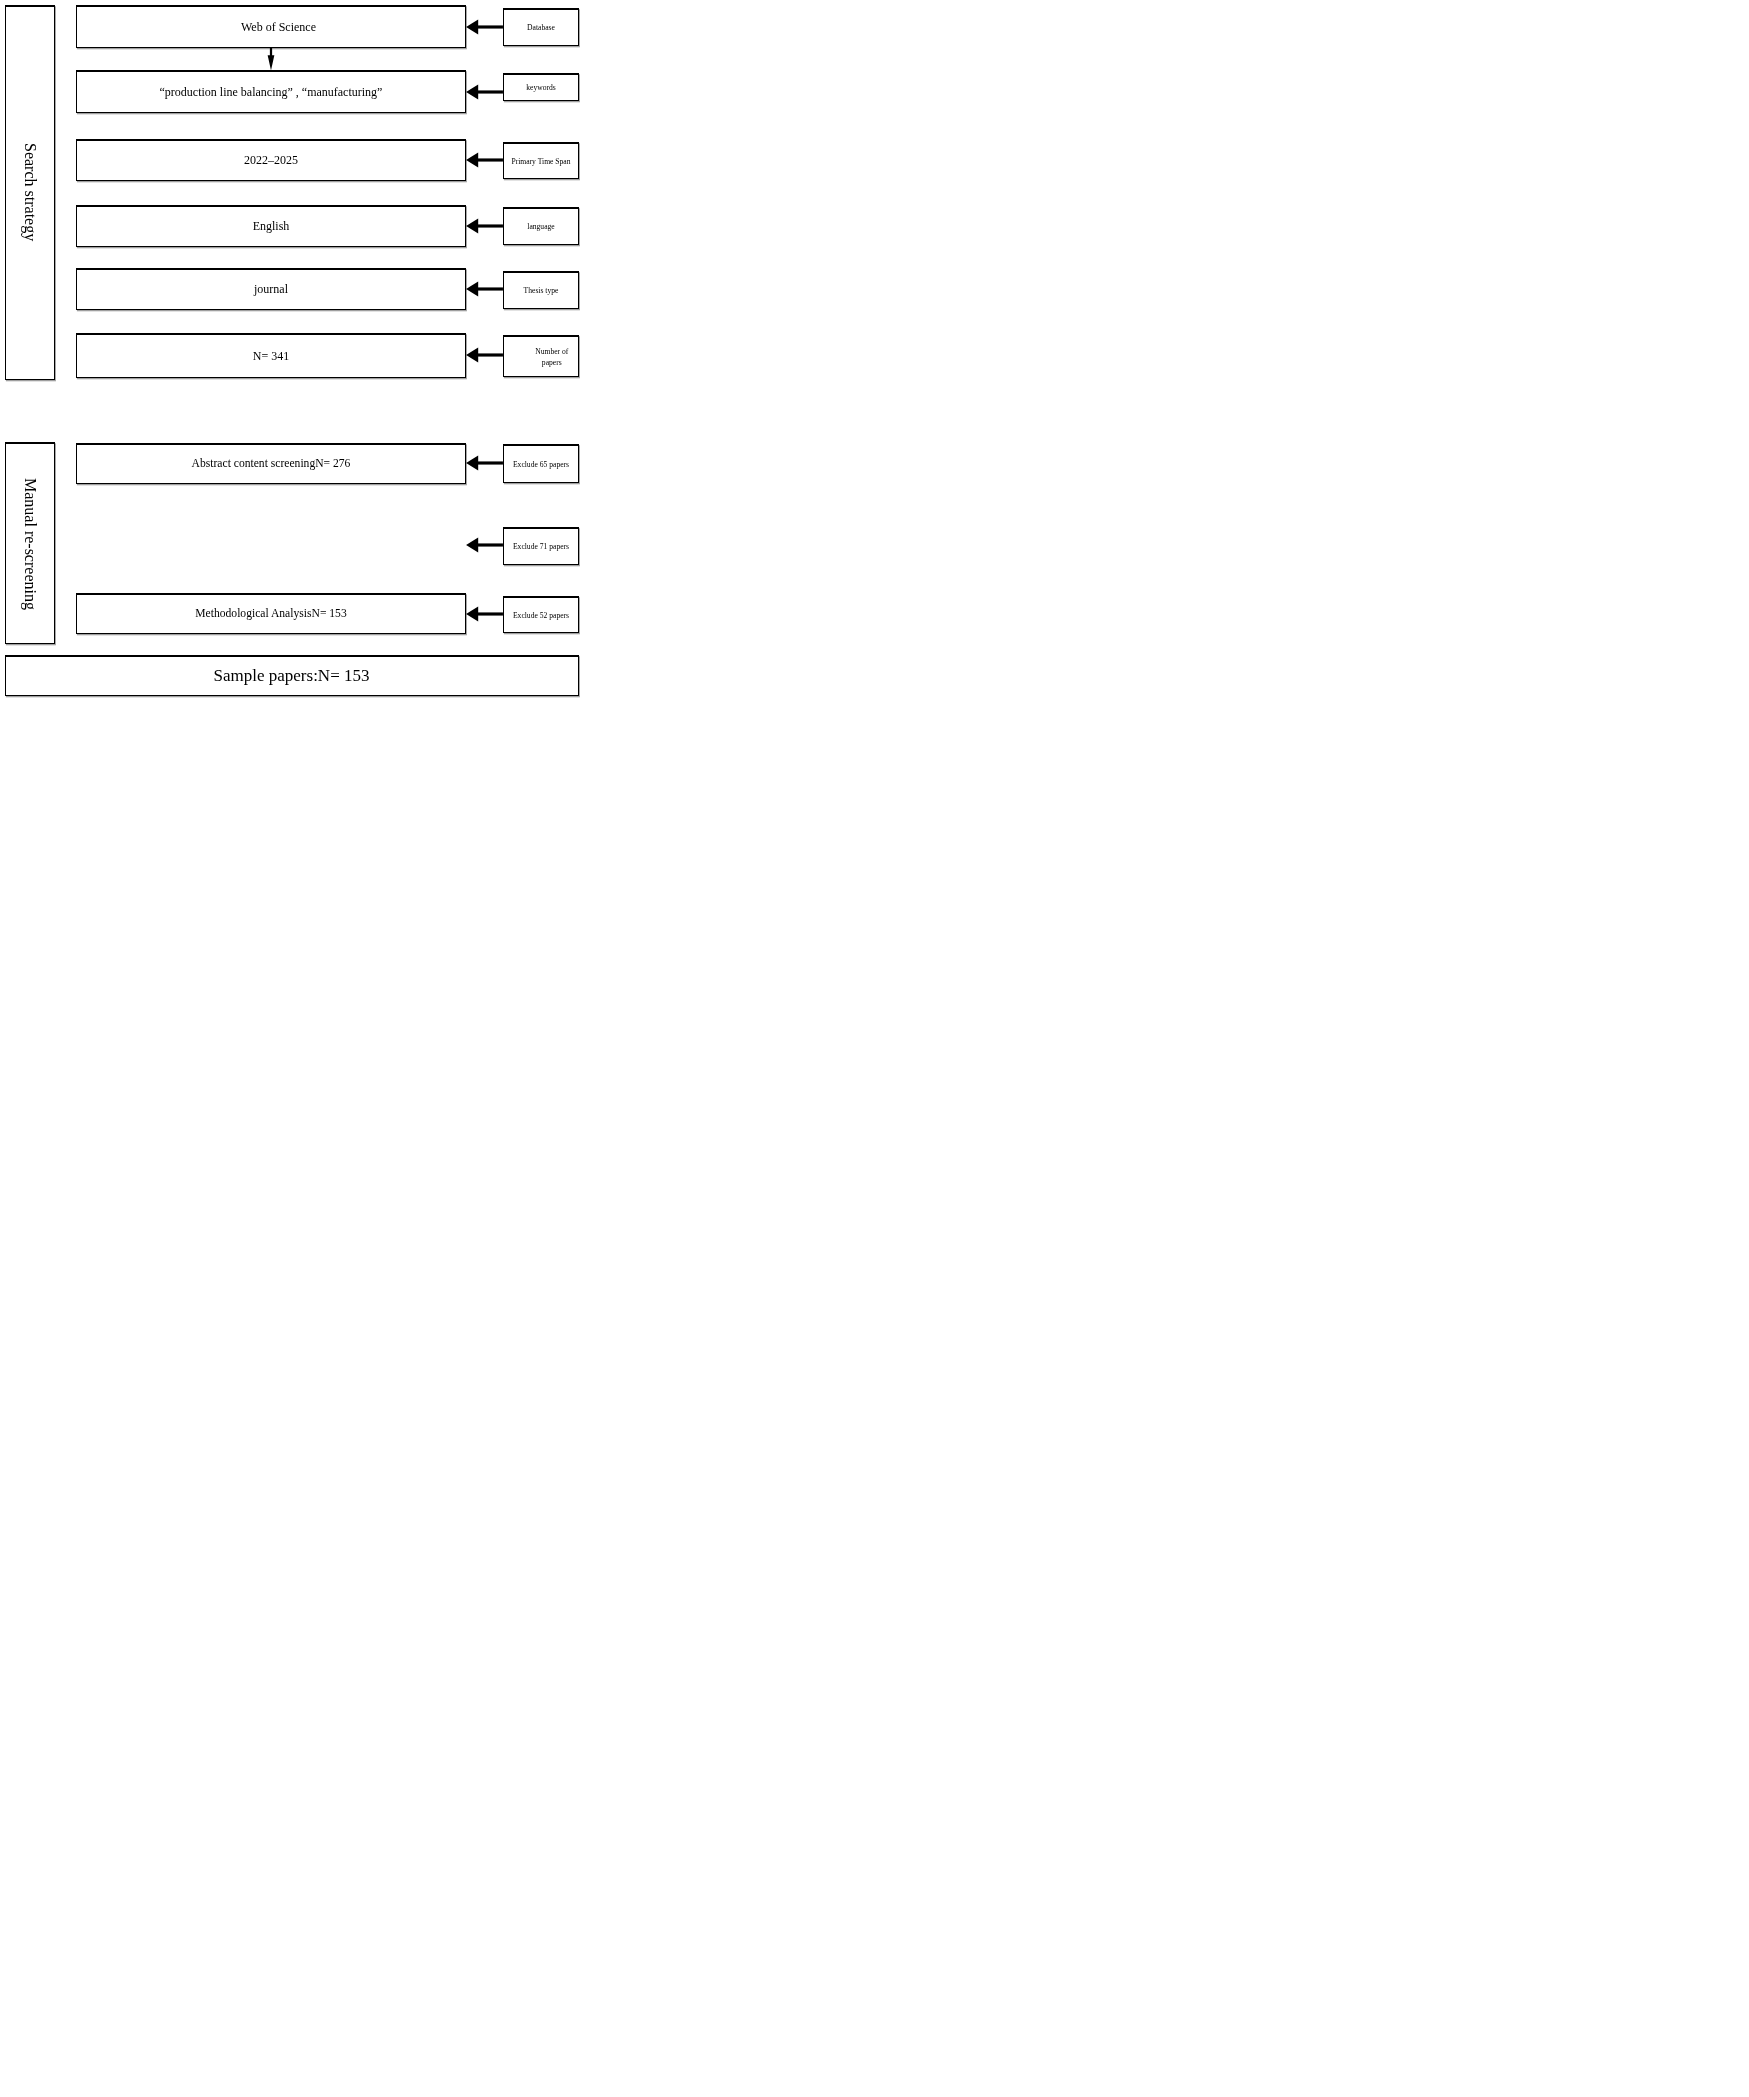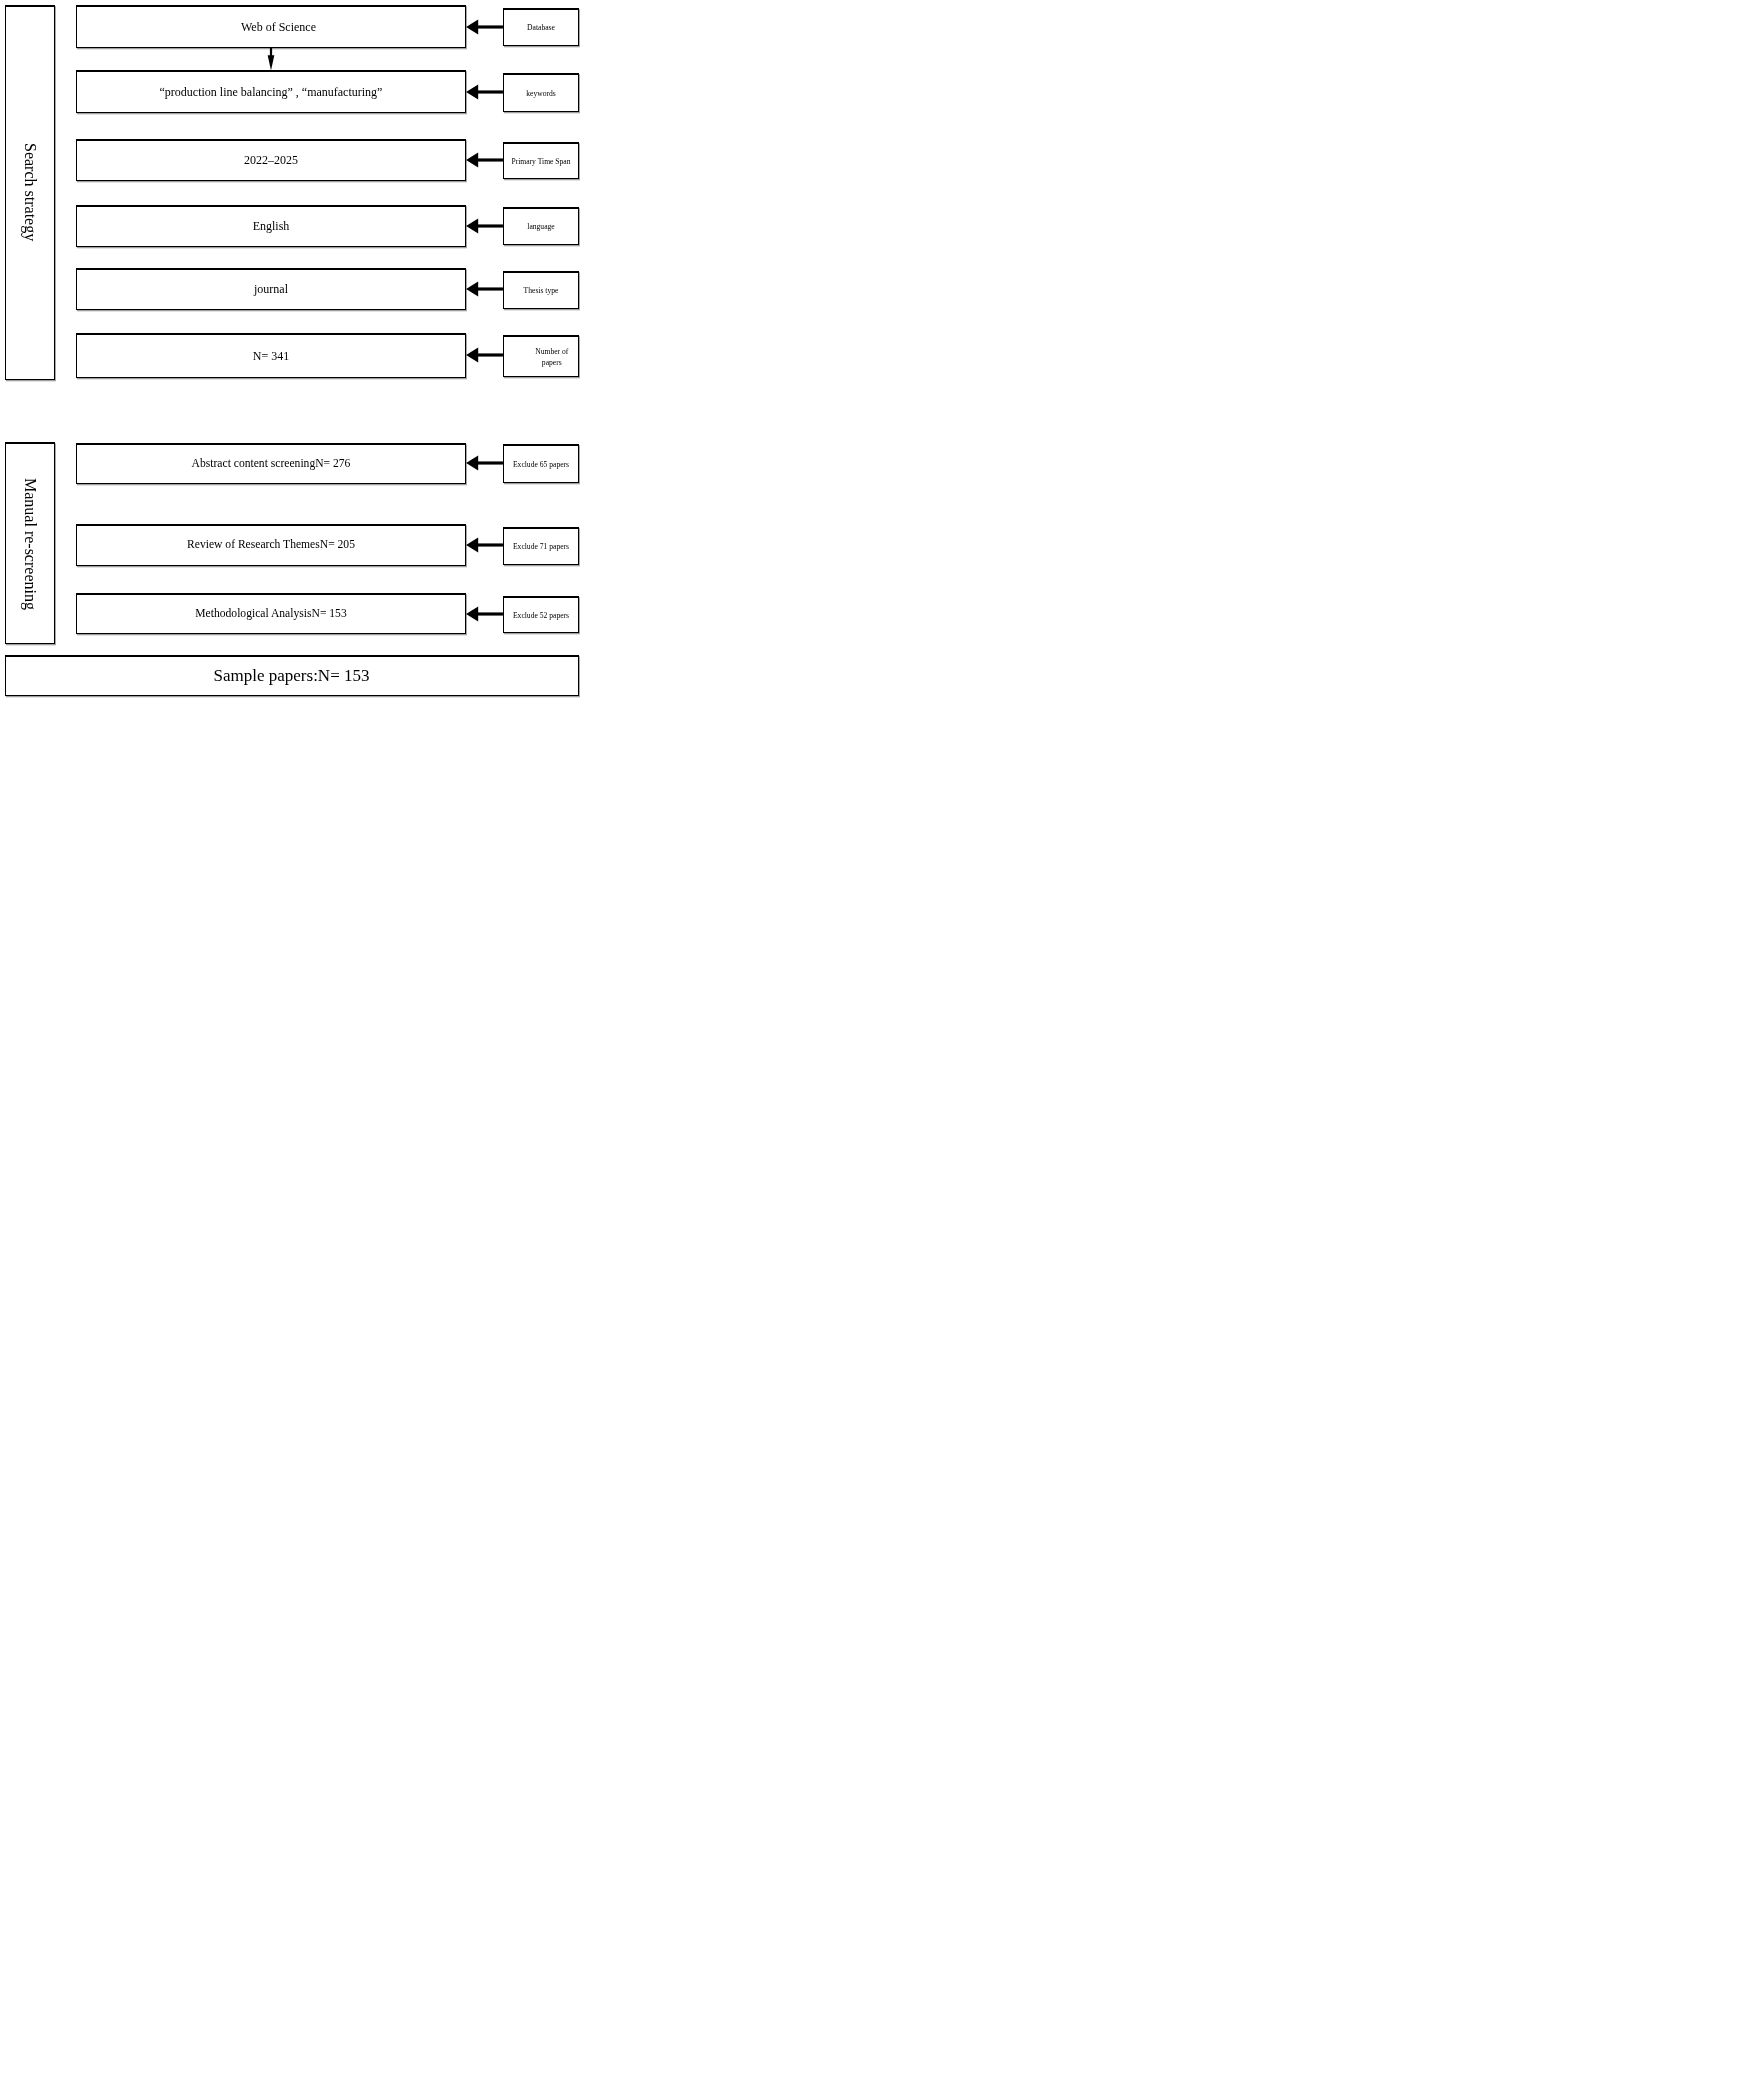--- a/index.html
+++ b/index.html
@@ -100,33 +100,29 @@
     <span>journal</span>
   </div>
   <div class="box flow-box" style="top:333px;height:45px;">
     <span>N= 341</span>
   </div>
 
   <div class="box flow-box two-line" style="top:443px;height:41px;">
     <div>Abstract content screening</div>
     <div>N= 276</div>
   </div>
-  <div class="box flow-box two-line" style="top:524px;height:42px;">
-    <div>Review of Research Themes</div>
-    <div>N= 205</div>
-  </div>
   <div class="box flow-box two-line" style="top:593px;height:41px;">
     <div>Methodological Analysis</div>
     <div>N= 153</div>
   </div>
 
   <div class="box ann-box" style="top:7.6px;height:38px;">
     <span>Database</span>
   </div>
-  <div class="box ann-box" style="top:73px;height:39px;">
+  <div class="box ann-box" style="top:73px;height:28px;">
     <span>keywords</span>
   </div>
   <div class="box ann-box" style="top:142px;height:37px;">
     <span>Primary Time Span</span>
   </div>
   <div class="box ann-box" style="top:207px;height:38px;">
     <span>language</span>
   </div>
   <div class="box ann-box" style="top:271px;height:38px;">
     <span>Thesis type</span>

